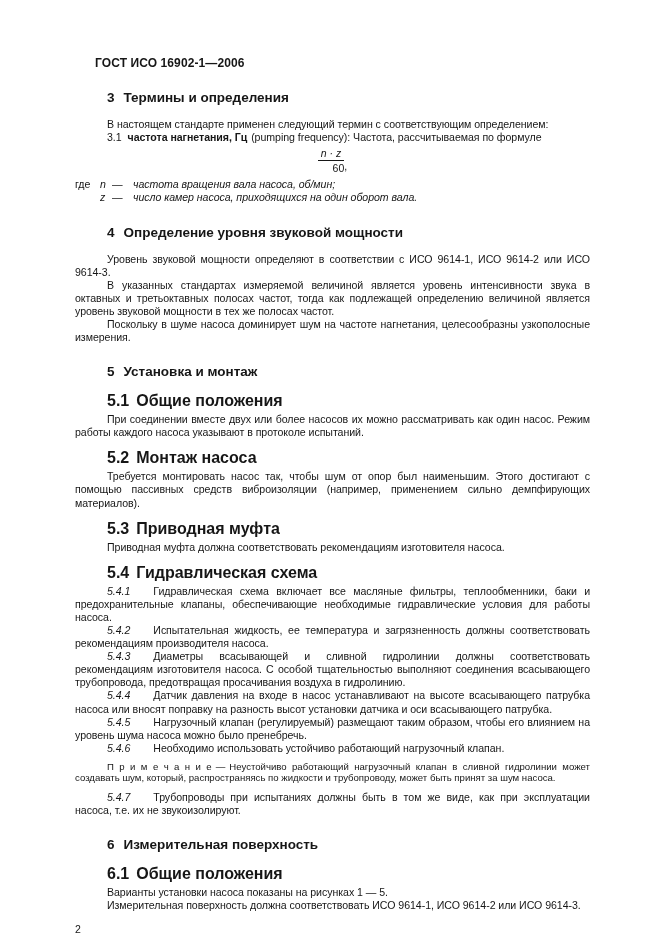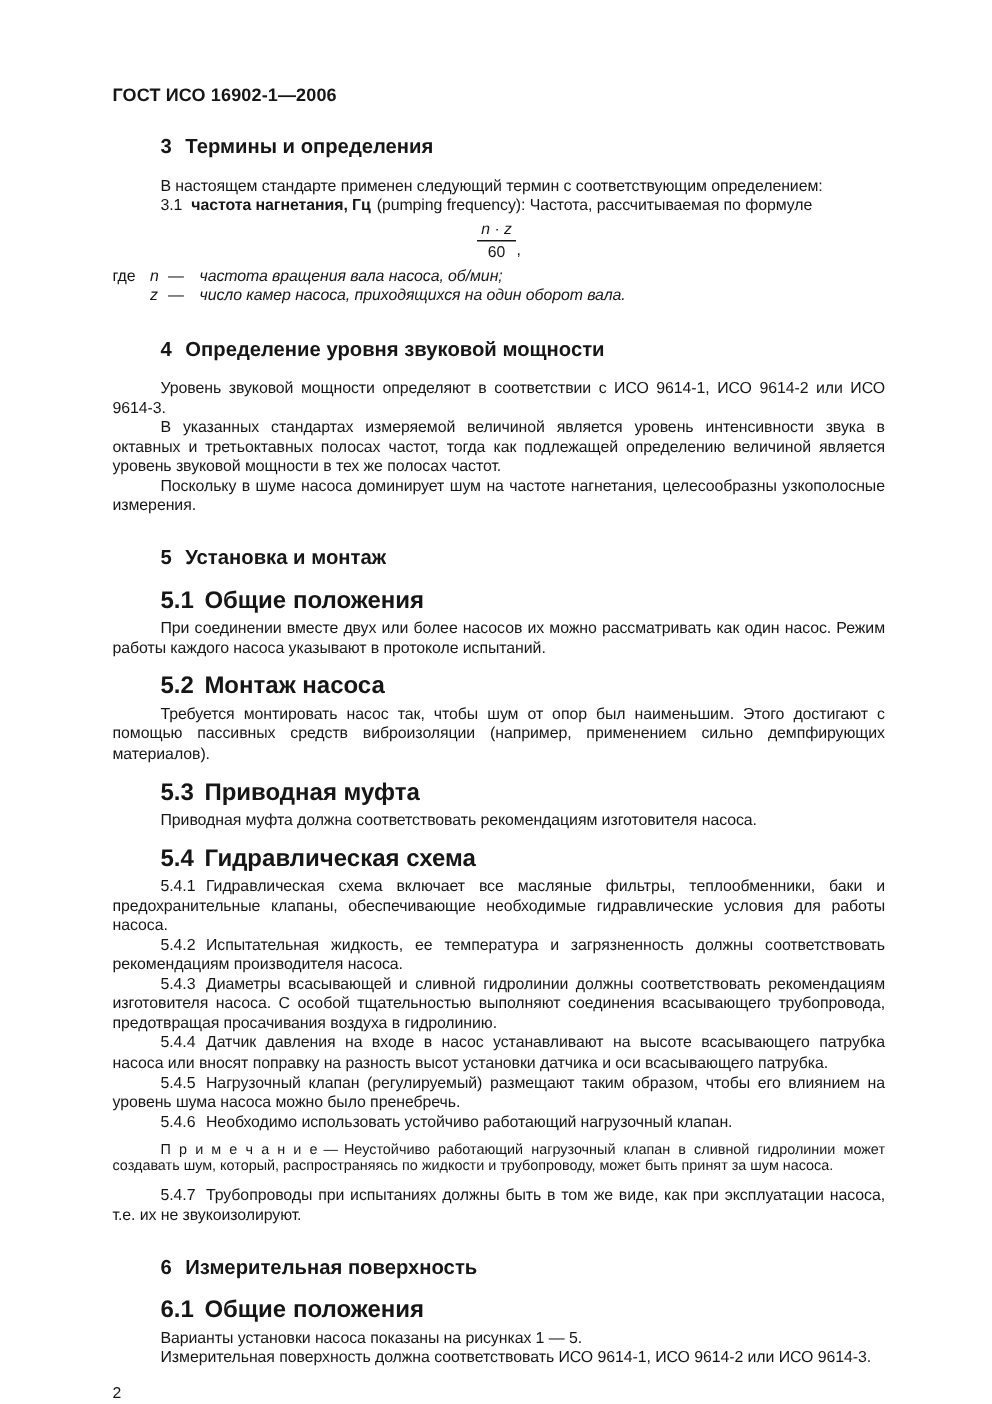--- a/index.html
+++ b/index.html
@@ -5,33 +5,33 @@
   html,body { margin:0; padding:0; }
   body {
     width:661px; height:936px;
     background:#ffffff;
     font-family:"Liberation Sans", sans-serif;
     color:#161616;
     position:relative;
     overflow:hidden;
   }
   .content { position:absolute; left:75px; top:56px; width:515px; }
-  .doc-header { font-weight:bold; font-size:12px; letter-spacing:0.1px; }
+  .doc-header { font-weight:bold; font-size:12px; letter-spacing:0.1px;margin-left:20px; }
   .sec-title { font-size:13.5px; font-weight:bold; margin:20px 0 13px; padding-left:32px; }
   .sec-title .num { margin-right:9px; }
   .sub-title { font-size:16px; font-weight:bold; margin:10px 0 3px; padding-left:32px; }
   .sub-title .num { margin-right:7px; }
   p.body {
     margin:0; font-size:10.6px; line-height:13.1px;
     text-align:justify; text-indent:32px; letter-spacing:-0.05px;
   }
-  p.body .pnum { margin-right:7px; }
+  p.body .pnum { margin-right:23px;font-style:italic; }
   .term-name { font-weight:bold; margin:0 4px 0 6px; }
   .formula-row { text-align:center; margin:3px 0 4px; font-size:10.5px; }
-  .frac { display:inline-block; vertical-align:middle; line-height:1.15; text-align:center; }
+  .frac { display:inline-block; vertical-align:middle; line-height:1.15; text-align:right; }
   .frac-num { font-style:italic; padding:0 3px 1px; border-bottom:1px solid #161616; }
   .frac-den { padding-top:1px; }
   .frac-tail { display:inline-block; vertical-align:-6px; }
   .where { font-size:10.6px; line-height:13.1px; letter-spacing:-0.05px; }
   .where-row { display:flex; }
   .w-label { width:25px; flex:none; }
   .w-var { width:12px; flex:none; font-style:italic; }
   .w-dash { width:21px; flex:none; }
   .w-text { flex:1;font-style:italic; }
   .note {

